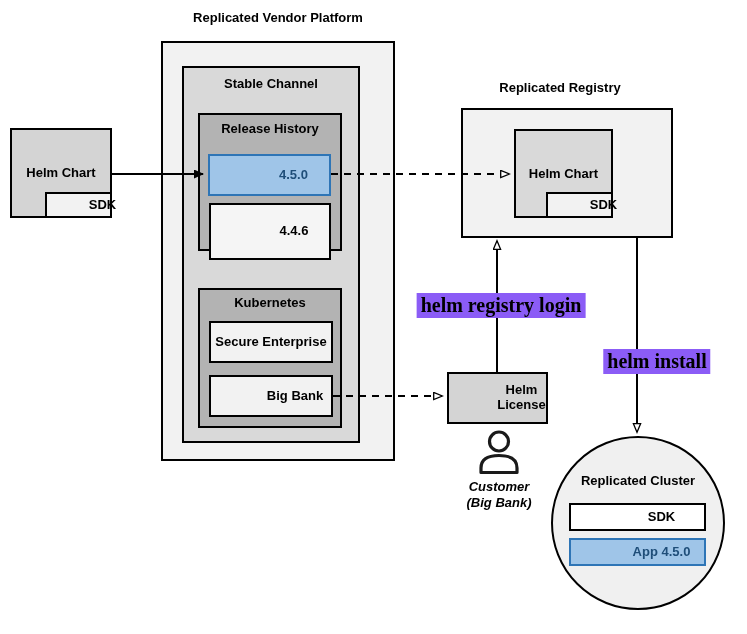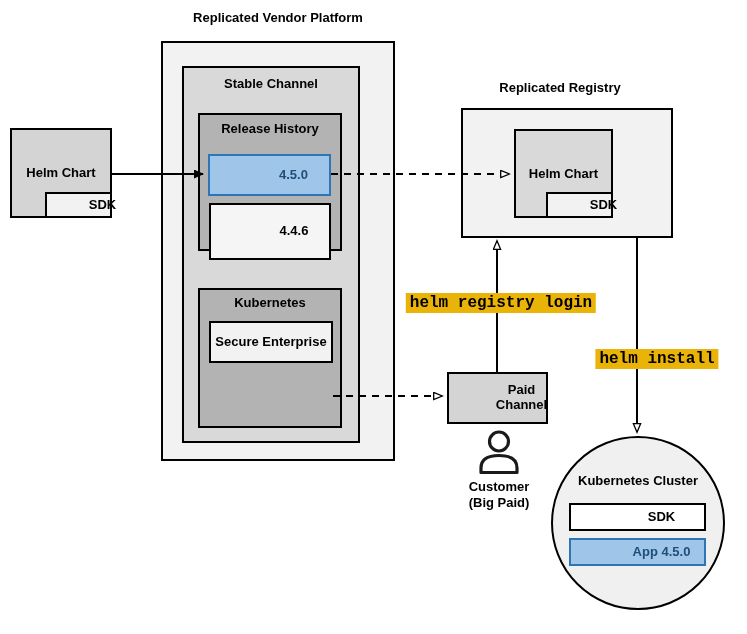--- a/index.html
+++ b/index.html
@@ -15,34 +15,34 @@
     position:absolute;box-sizing:border-box;border:2px solid #000;
     display:flex;align-items:center;justify-content:center;text-align:center;
     font-weight:bold;font-size:13px;line-height:1.15;color:#000;padding-left:48px;
   }
   .lbl{
     position:absolute;text-align:center;font-weight:bold;font-size:13px;color:#000;
   }
   .hl{ background:#9fc5e8;border-color:#2e75b6;color:#1f4e79; }
   .mono{
     position:absolute;transform:translateX(-50%);white-space:nowrap;
-    font-family:Liberation Mono, monospace;
-    font-weight:bold;font-size:16px;color:#000;background:#eab308;padding:1px 4px;
+    font-family:Liberation Serif, serif;
+    font-weight:bold;font-size:20px;color:#000;background:#8b5cf6;padding:1px 4px;
     z-index:6;
   }
   .overlay{position:absolute;left:0;top:0;z-index:5;pointer-events:none;}
   .fill-platform{background:#f2f2f2;}
   .fill-mid{background:#d9d9d9;}
   .fill-dark{background:#b3b3b3;}
   .fill-light{background:#f2f2f2;}
   .fill-faint{background:#f5f5f5;}
   .fill-src{background:#d4d4d4;}
   .fill-white{background:#ffffff;}
   .circle{border-radius:50%;background:#f0f0f0;}
-  .two-line span{display:block;}
+  .two-line span{display:block;font-style:italic;}
 </style>
 </head>
 <body>
 
 <div class="canvas">
 
   <div class="lbl" style="left:161px;top:10px;width:234px;">Replicated Vendor Platform</div>
 
   <div class="box fill-platform" style="left:161px;top:41px;width:234px;height:420px;"></div>
 
@@ -54,42 +54,43 @@
 
   <div class="cbox hl" style="left:208px;top:154px;width:123px;height:42px;">4.5.0</div>
 
   <div class="cbox fill-faint" style="left:209px;top:203px;width:122px;height:57px;">4.4.6</div>
 
   <div class="box fill-dark" style="left:198px;top:288px;width:144px;height:140px;"></div>
   <div class="lbl" style="left:198px;top:295px;width:144px;">Kubernetes</div>
 
   <div class="cbox fill-light" style="left:209px;top:321px;width:124px;height:42px;padding:0 3px;">Secure Enterprise</div>
 
+  <div class="cbox fill-light" style="left:209px;top:375px;width:124px;height:42px;">Big Bank</div>
 
   <div class="box fill-src" style="left:10px;top:128px;width:102px;height:90px;"></div>
   <div class="lbl" style="left:10px;top:165px;width:102px;">Helm Chart</div>
   <div class="cbox fill-light" style="left:45px;top:192px;width:67px;height:26px;">SDK</div>
 
   <div class="lbl" style="left:444px;top:80px;width:232px;">Replicated Registry</div>
   <div class="box fill-platform" style="left:461px;top:108px;width:212px;height:130px;"></div>
   <div class="box fill-mid" style="left:514px;top:129px;width:99px;height:89px;"></div>
   <div class="lbl" style="left:514px;top:166px;width:99px;">Helm Chart</div>
   <div class="cbox fill-light" style="left:546px;top:192px;width:67px;height:26px;">SDK</div>
 
   <div class="cbox fill-src" style="left:447px;top:372px;width:101px;height:52px;">
-    <span style="width:56px;">Paid Channel</span>
+    <span style="width:56px;">Helm License</span>
   </div>
 
   <div class="lbl two-line" style="left:499px;top:479px;width:0;display:flex;flex-direction:column;align-items:center;white-space:nowrap;line-height:16px;">
     <span>Customer</span>
-    <span>(Big Paid)</span>
+    <span>(Big Bank)</span>
   </div>
 
   <div class="box circle" style="left:551px;top:436px;width:174px;height:174px;"></div>
-  <div class="lbl" style="left:551px;top:473px;width:174px;">Kubernetes Cluster</div>
+  <div class="lbl" style="left:551px;top:473px;width:174px;">Replicated Cluster</div>
   <div class="cbox fill-white" style="left:569px;top:503px;width:137px;height:28px;">SDK</div>
   <div class="cbox hl" style="left:569px;top:538px;width:137px;height:28px;">App 4.5.0</div>
 
   <div class="mono" style="left:501px;top:293px;">helm registry login</div>
   <div class="mono" style="left:657px;top:349px;">helm install</div>
 
   <svg class="overlay" width="747" height="634" viewBox="0 0 747 634">
     <defs>
       <marker id="headFilled" markerWidth="12" markerHeight="10" refX="9" refY="4.5" orient="auto" markerUnits="userSpaceOnUse">
         <path d="M0 0 L10 4.5 L0 9 Z" fill="#000"></path>

